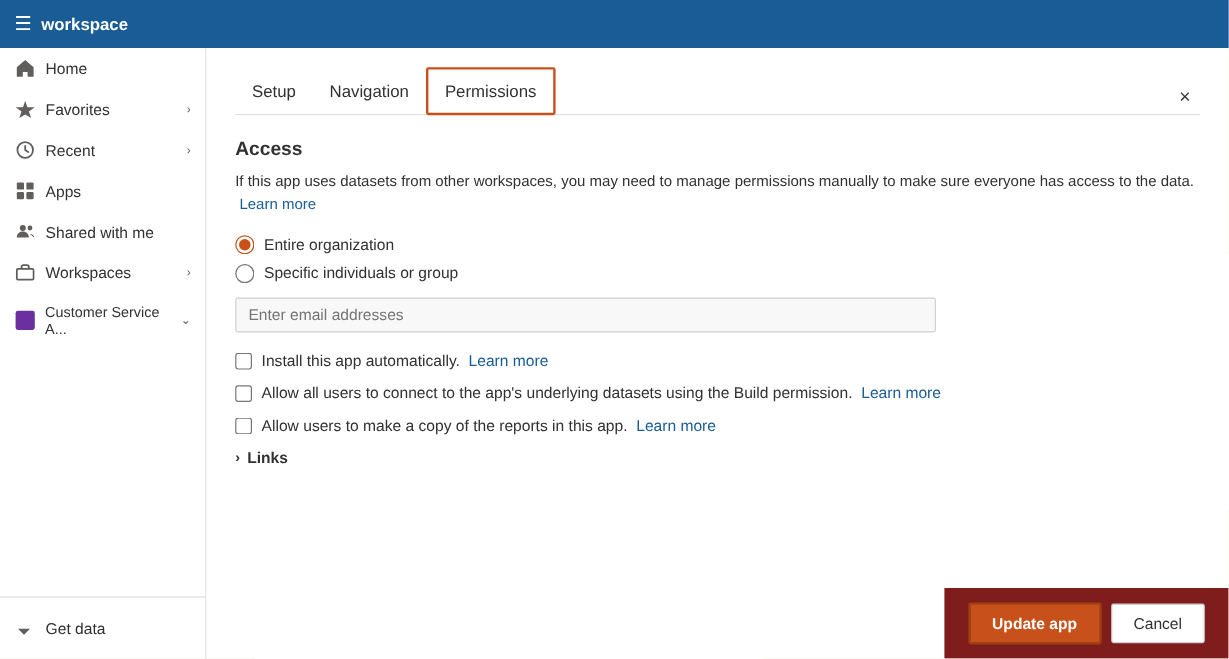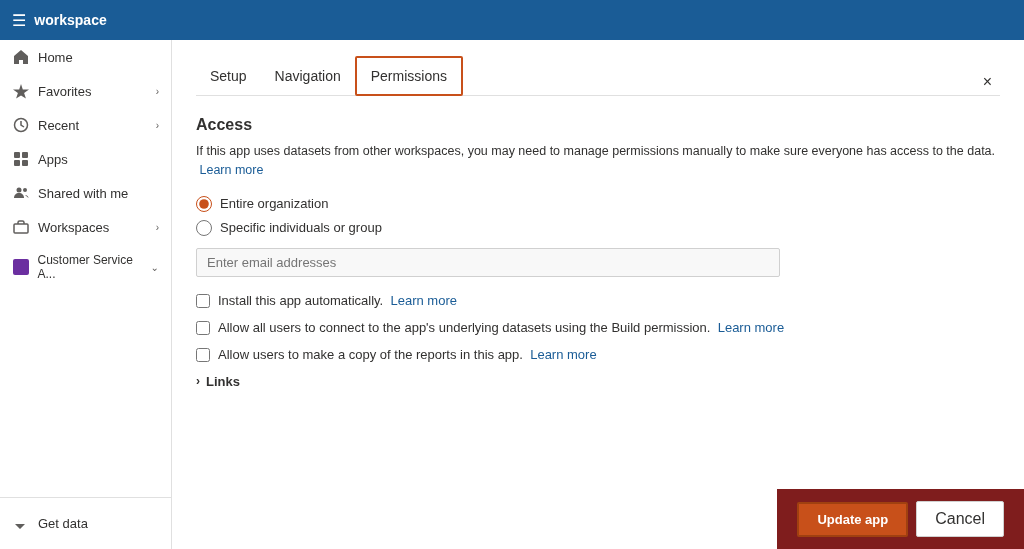--- a/index.html
+++ b/index.html
@@ -194,21 +194,21 @@
       font-size: 13px;
       font-weight: 600;
       cursor: pointer;
       border-radius: 2px;
     }
     .btn-cancel {
       background: #fff;
       color: #323130;
       border: 1px solid #d0d0d0;
       padding: 8px 18px;
-      font-size: 16px;
+      font-size: 13px;
       cursor: pointer;
       border-radius: 2px;
     }
   </style>
 </head>
 <body>
 
 <div class="topbar">
   <span class="hamburger-icon">☰</span>
   <span class="topbar-title">workspace</span>

